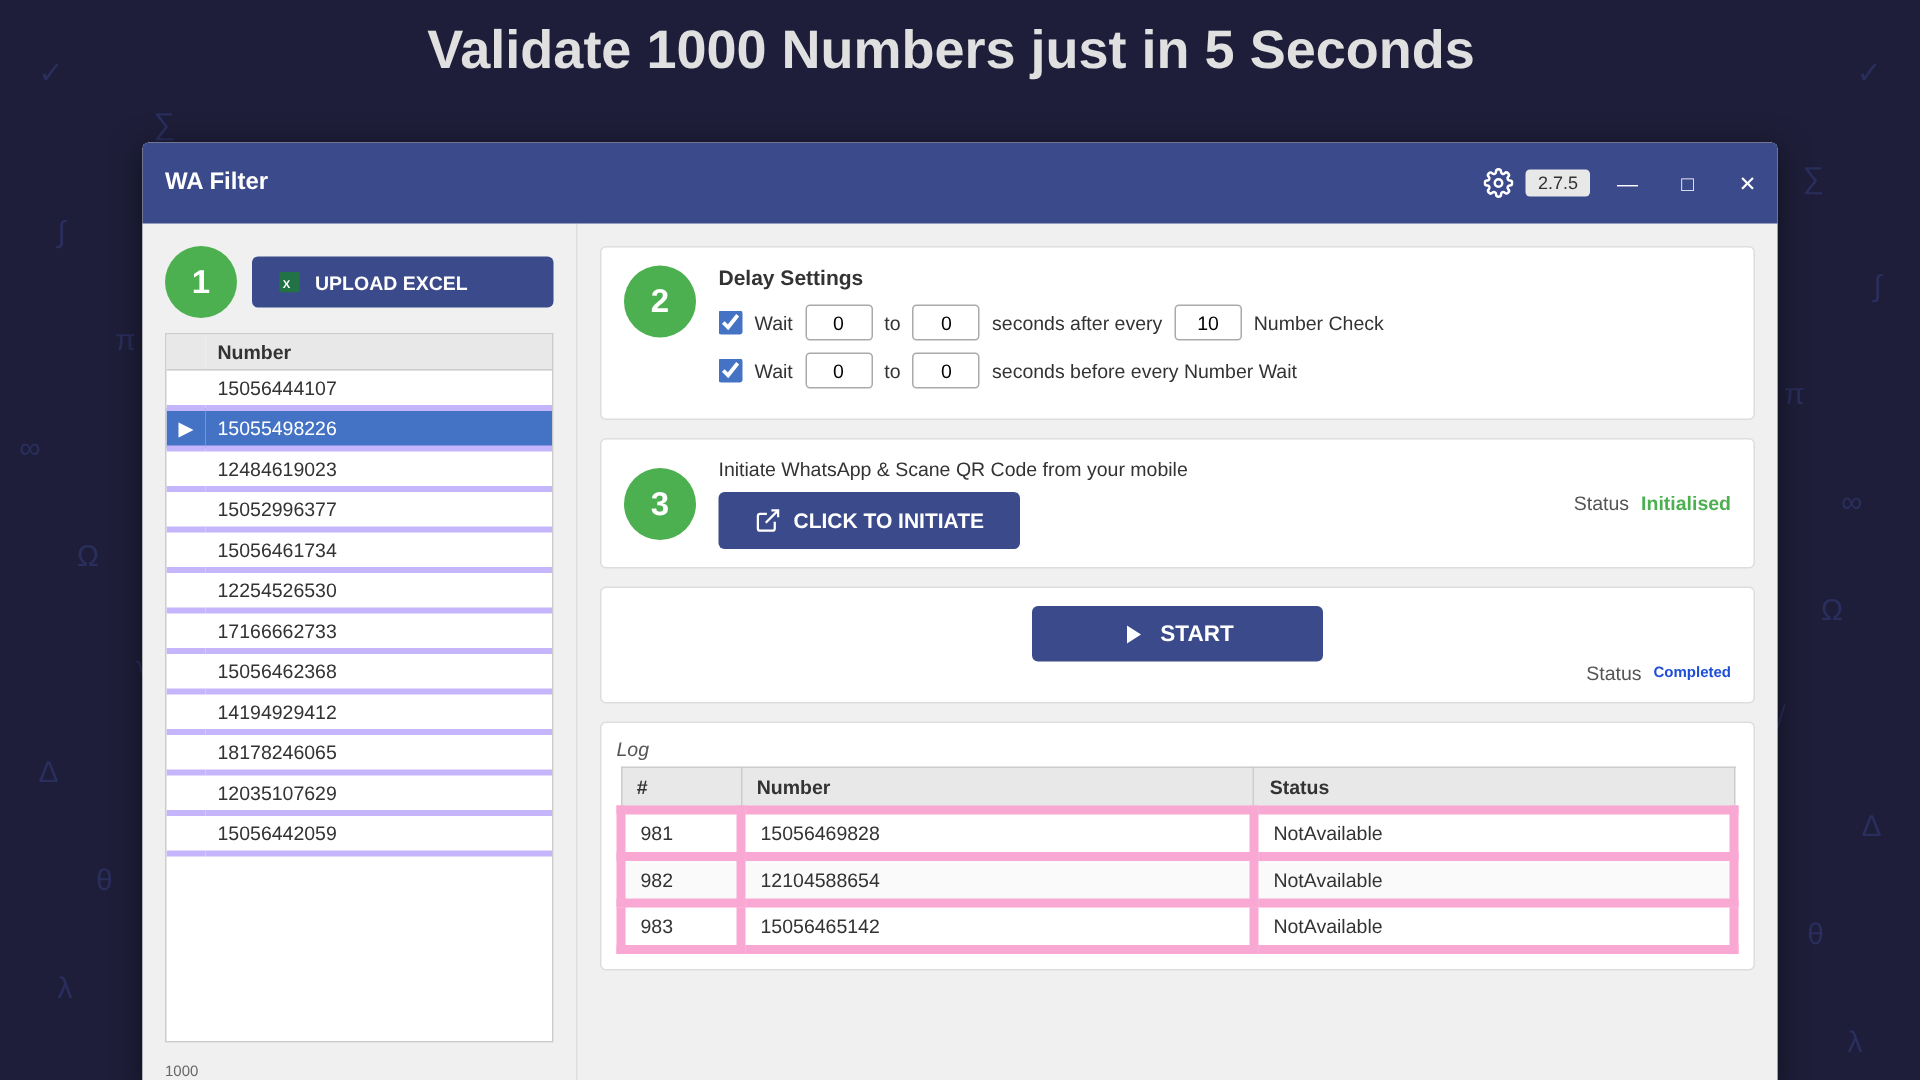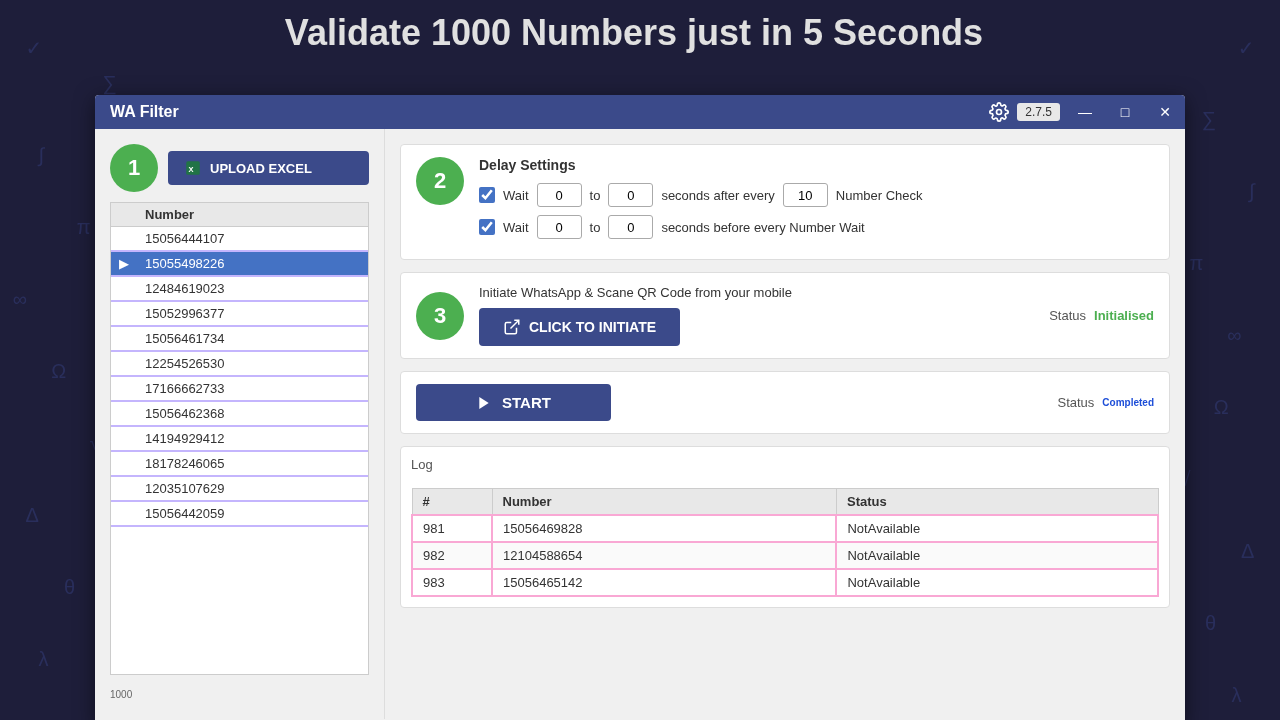--- a/index.html
+++ b/index.html
@@ -40,21 +40,21 @@
       background: #f0f0f0;
       border-radius: 4px;
       z-index: 10;
       box-shadow: 0 4px 20px rgba(0,0,0,0.5);
       overflow: hidden;
     }
 
     
     .title-bar {
       background: #3b4a8a;
-      height: 34px;
+      height: 54px;
       display: flex;
       align-items: center;
       padding: 0 10px;
       position: relative;
     }
     .title-bar-text {
       color: white;
       font-size: 16px;
       font-weight: 600;
       margin-left: 5px;
@@ -161,21 +161,21 @@
     .number-table th {
       background: #e8e8e8;
       padding: 4px 8px;
       text-align: left;
       border-bottom: 1px solid #ccc;
       font-weight: 600;
       color: #333;
     }
     .number-table td {
       padding: 4px 8px;
-      border-bottom: 2px solid #c4b5fd;
+      border-bottom: 4px solid #c4b5fd;
       color: #333;
     }
     .number-table tr.selected td {
       background: #4472c4;
       color: white;
     }
     .row-arrow {
       width: 20px;
       color: #666;
     }
@@ -287,38 +287,39 @@
     
     .log-section {
       background: white;
       border: 1px solid #ddd;
       border-radius: 4px;
       padding: 10px;
     }
     .log-header {
       font-size: 13px;
       color: #555;
-      margin-bottom: 16px;
+      margin-bottom: 4px;
+      font-style: italic;
     }
     .log-table {
       width: 100%;
       border-collapse: collapse;
       font-size: 13px;
     }
     .log-table th {
       background: #e8e8e8;
       padding: 5px 10px;
       text-align: left;
       border: 1px solid #ccc;
       font-weight: 600;
       color: #333;
     }
     .log-table td {
       padding: 5px 10px;
-      border: 2px solid #f9a8d4;
+      border: 6px solid #f9a8d4;
       color: #333;
     }
     .log-table tr:nth-child(even) td { background: #fafafa; }
 
     
     ::-webkit-scrollbar { width: 8px; height: 8px; }
     ::-webkit-scrollbar-track { background: #f1f1f1; }
     ::-webkit-scrollbar-thumb { background: #ccc; border-radius: 4px; }
 
     
@@ -509,21 +510,21 @@
             </button>
           </div>
           <div class="status-area">
             <span class="status-label">Status</span>
             <span class="status-value-green">Initialised</span>
           </div>
         </div>
       </div>
 
       <div class="section-card">
-        <div style="display:flex;align-items:center;justify-content:space-between;">
+        <div style="display:flex;align-items:center;justify-content:space-between;flex-direction:column;">
           <button class="start-btn">
             <svg width="16" height="16" viewBox="0 0 24 24" fill="white">
               <polygon points="5 3 19 12 5 21 5 3"></polygon>
             </svg>
             <span>START</span>
           </button>
           <div class="status-area">
             <span class="status-label">Status</span>
             <span class="status-value-gray">Completed</span>
           </div>

